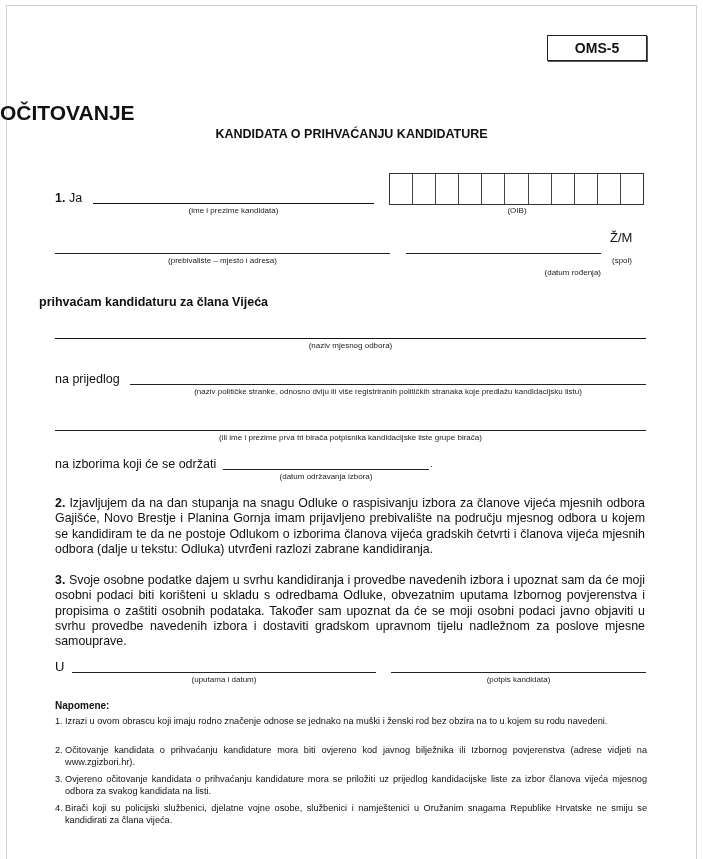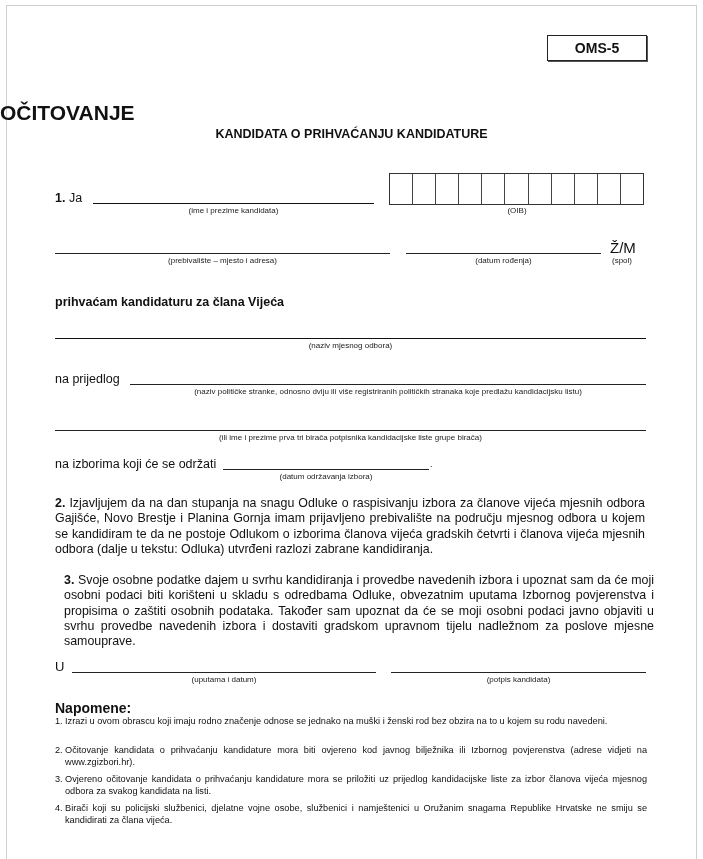--- a/index.html
+++ b/index.html
@@ -29,21 +29,21 @@
     left: 389px; top: 173px; width: 253px; height: 30px;
     border: 1.5px solid #333; display: flex;
   }
   .oib-cell { flex: 1; border-right: 1px solid #444; }
   .oib-cell:last-child { border-right: none; }
   .para {
     left: 55px; width: 590px; font-size: 12.4px; line-height: 15.3px;
     text-align: justify;
   }
   .para b { font-weight: bold; }
-  .notes-title { left: 55px; top: 700px; font-size: 14px; font-weight: bold; }
+  .notes-title { left: 55px; top: 700px; font-size: 10px; font-weight: bold; }
   .note {
     left: 55px; width: 592px; font-size: 9.2px; line-height: 12px;
     display: flex; text-align: justify;
   }
   .note .num { width: 10px; flex: 0 0 10px; }
   .note .txt { flex: 1; }
 </style>
 </head>
 <body>
 
@@ -73,47 +73,47 @@
   <div class="oib-cell"></div>
   <div class="oib-cell"></div>
   <div class="oib-cell"></div>
 </div>
 <div class="abs caption" style="left:389px; top:206px; width:256px;">(OIB)</div>
 
 <div class="abs line" style="left:55px; top:253px; width:335px;"></div>
 <div class="abs caption" style="left:55px; top:256px; width:335px;">(prebivalište – mjesto i adresa)</div>
 
 <div class="abs line" style="left:406px; top:253px; width:195px;"></div>
-<div class="abs caption" style="left:406px; top:256px; width:195px;">(datum rođenja)</div>
+<div class="abs caption" style="left:406px; top:268px; width:195px;text-align:right;">(datum rođenja)</div>
 
-<div class="abs label" style="left:610px; top:239px; font-size:15px;">Ž/M</div>
+<div class="abs label" style="left:610px; top:230px; font-size:13px;">Ž/M</div>
 <div class="abs caption" style="left:605px; top:256px; width:34px;">(spol)</div>
 
-<div class="abs bold-label" style="left:55px; top:295px;">prihvaćam kandidaturu za člana Vijeća</div>
+<div class="abs bold-label" style="left:39px; top:295px;">prihvaćam kandidaturu za člana Vijeća</div>
 <div class="abs line thick" style="left:55px; top:338px; width:591px;"></div>
 <div class="abs caption" style="left:55px; top:341px; width:591px;">(naziv mjesnog odbora)</div>
 
 <div class="abs label" style="left:55px; top:372px;">na prijedlog</div>
 <div class="abs line" style="left:130px; top:384px; width:516px;"></div>
 <div class="abs caption" style="left:130px; top:387px; width:516px;">(naziv političke stranke, odnosno dviju ili više registriranih političkih stranaka koje predlažu kandidacijsku listu)</div>
 
 <div class="abs line" style="left:55px; top:430px; width:591px;"></div>
 <div class="abs caption" style="left:55px; top:433px; width:591px;">(ili ime i prezime prva tri birača potpisnika kandidacijske liste grupe birača)</div>
 
 <div class="abs label" style="left:55px; top:457px;">na izborima koji će se održati</div>
 <div class="abs line" style="left:223px; top:469px; width:206px;"></div>
 <div class="abs label" style="left:430px; top:459px; font-size:9px;">.</div>
 <div class="abs caption" style="left:223px; top:472px; width:206px;">(datum održavanja izbora)</div>
 
 <div class="abs para" style="top:496px;">
   <b>2.</b>
   <span>Izjavljujem da na dan stupanja na snagu Odluke o raspisivanju izbora za članove vijeća mjesnih odbora Gajišće, Novo Brestje i Planina Gornja imam prijavljeno prebivalište na području mjesnog odbora u kojem se kandidiram te da ne postoje Odlukom o izborima članova vijeća gradskih četvrti i članova vijeća mjesnih odbora (dalje u tekstu: Odluka) utvrđeni razlozi zabrane kandidiranja.</span>
 </div>
 
-<div class="abs para" style="top:573px;margin-left:9px;">
+<div class="abs para" style="top:573px;">
   <b>3.</b>
   <span>Svoje osobne podatke dajem u svrhu kandidiranja i provedbe navedenih izbora i upoznat sam da će moji osobni podaci biti korišteni u skladu s odredbama Odluke, obvezatnim uputama Izbornog povjerenstva i propisima o zaštiti osobnih podataka. Također sam upoznat da će se moji osobni podaci javno objaviti u svrhu provedbe navedenih izbora i dostaviti gradskom upravnom tijelu nadležnom za poslove mjesne samouprave.</span>
 </div>
 
 <div class="abs label" style="left:55px; top:659px; font-size:13px;">U</div>
 <div class="abs line" style="left:72px; top:672px; width:304px;"></div>
 <div class="abs caption" style="left:72px; top:675px; width:304px;">(uputama i datum)</div>
 <div class="abs line" style="left:391px; top:672px; width:255px;"></div>
 <div class="abs caption" style="left:391px; top:675px; width:255px;">(potpis kandidata)</div>
 

